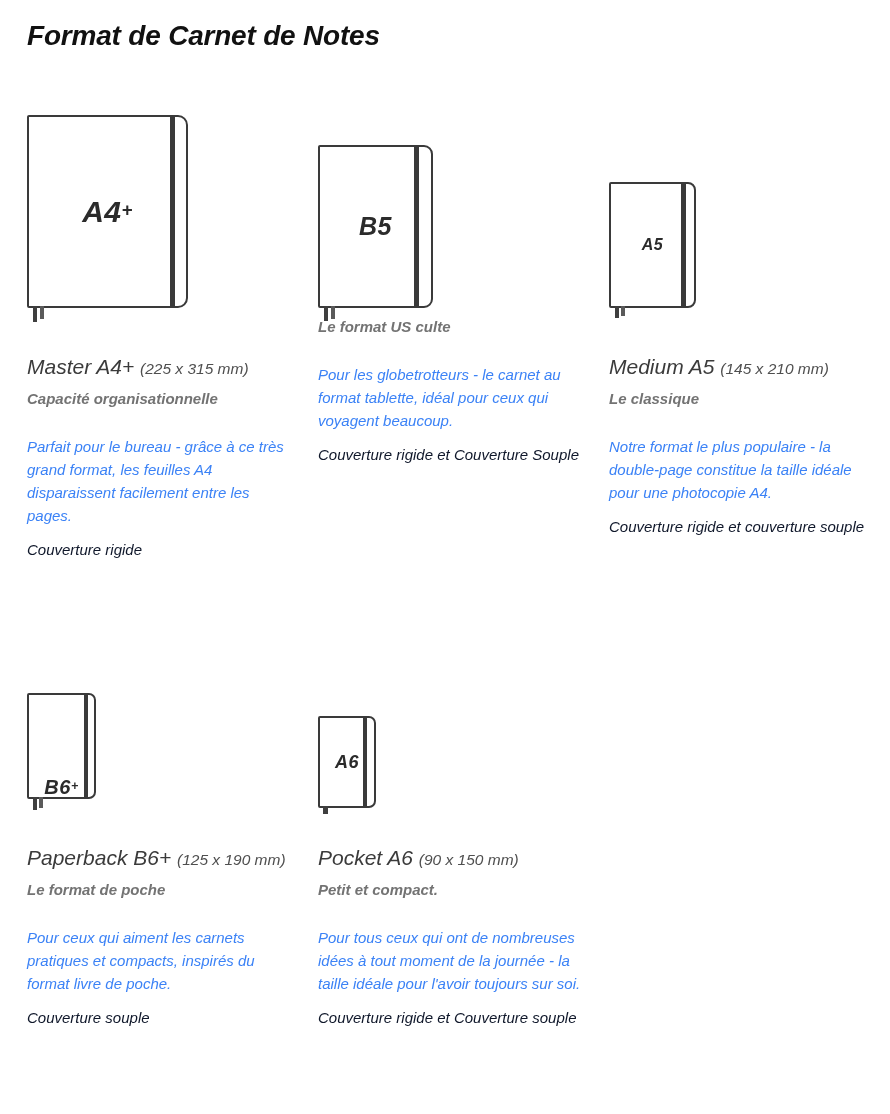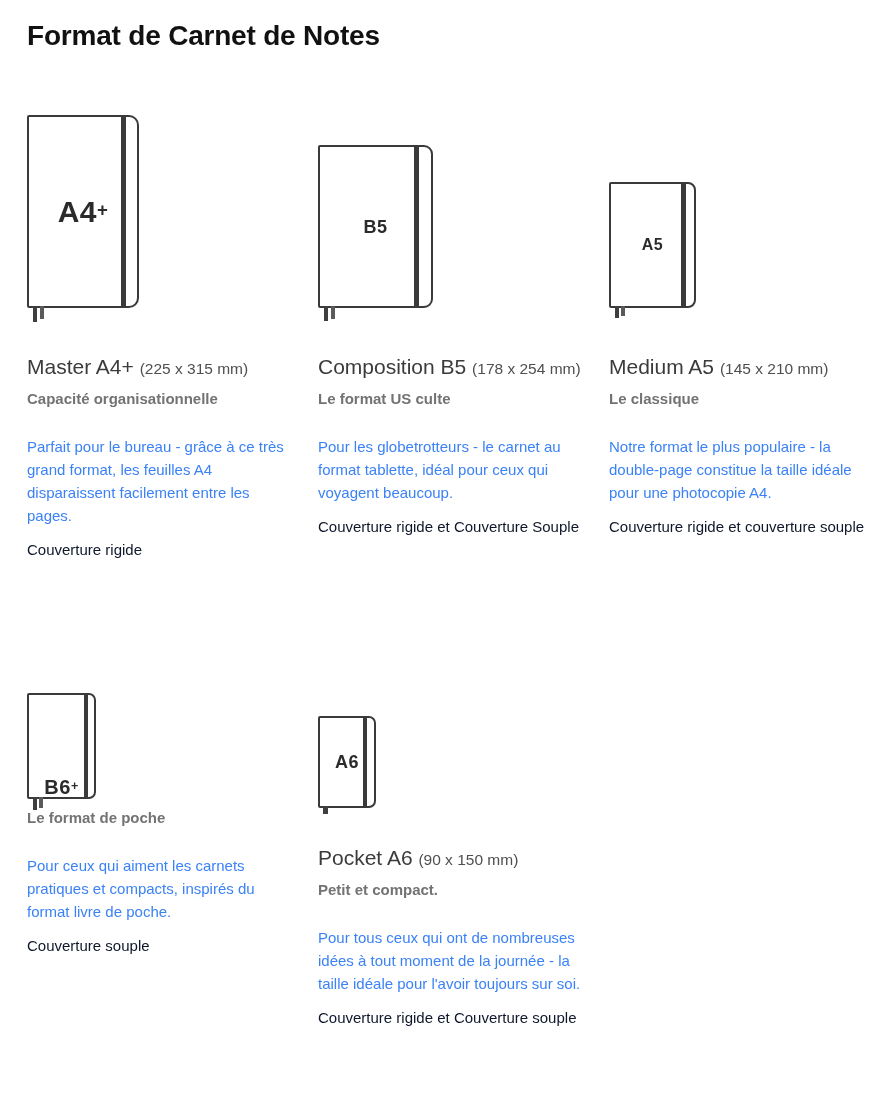--- a/index.html
+++ b/index.html
@@ -3,21 +3,21 @@
 <meta charset="utf-8">
 <style>
   * { box-sizing: border-box; }
   html, body { margin: 0; padding: 0; }
   body {
     width: 890px;
     background: #ffffff;
     font-family: "Liberation Sans", sans-serif;
     color: #4f4f4f;
   }
-  .wrap { padding: 20px 22px 20px 27px; }
+  .wrap { padding: 20px 22px 20px 27px; font-style: italic; }
 
   h1.page-heading {
     margin: 0;
     font-size: 28px;
     line-height: 32px;
     font-weight: 700;
     color: #111111;
     letter-spacing: -0.2px;
   }
 
@@ -35,29 +35,29 @@
 
   .nb {
     position: relative;
     border: 2px solid #3a3a3a;
     background: #ffffff;
     border-radius: 2px 10px 10px 2px;
     display: flex;
     align-items: center;
     justify-content: center;
   }
-  .nb-a4plus { width: 112px; height: 193px; }
+  .nb-a4plus { width: 161px; height: 193px; }
   .nb-b5     { width: 115px; height: 163px; border-radius: 2px 9px 9px 2px; }
   .nb-a5     { width: 87px;  height: 126px; border-radius: 2px 8px 8px 2px; }
   .nb-b6plus { width: 69px;  height: 106px; border-radius: 2px 7px 7px 2px; align-items: flex-end; }
   .nb-a6     { width: 58px;  height: 92px;  border-radius: 2px 7px 7px 2px; transform: translateY(9px); }
 
   .nb-label { font-weight: 700; color: #2b2b2b; letter-spacing: 0.5px; line-height: 1; }
   .nb-a4plus .nb-label { font-size: 30px; }
-  .nb-b5     .nb-label { font-size: 18px; }
+  .nb-b5     .nb-label { font-size: 25px; }
   .nb-a5     .nb-label { font-size: 16px; }
   .nb-b6plus .nb-label { font-size: 20px; }
   .nb-a6     .nb-label { font-size: 18px; }
   .nb-plus { font-size: 0.62em; vertical-align: 0.3em; }
 
   .nb-band { position: absolute; top: 0; bottom: 0; width: 5px; background: #3a3a3a; }
   .nb-a4plus .nb-band { right: 11px; }
   .nb-b5     .nb-band { right: 12px; }
   .nb-a5     .nb-band { right: 8px; }
   .nb-b6plus .nb-band { right: 6px; width: 4px; }
@@ -121,21 +121,20 @@
 
     <article class="card">
       <div class="illo illo-row1">
         <div class="nb nb-b5">
           <span class="nb-label"><span>B5</span><span class="nb-plus"></span></span>
           <span class="nb-band"></span>
           <span class="nb-ribbon nb-ribbon-1"></span>
           <span class="nb-ribbon nb-ribbon-2"></span>
         </div>
       </div>
-      <h2 class="card-title"><span>Composition B5</span> <span class="dim">(178 x 254 mm)</span></h2>
       <h3 class="card-tagline">Le format US culte</h3>
       <p class="card-desc">Pour les globetrotteurs - le carnet au format tablette, idéal pour ceux qui voyagent beaucoup.</p>
       <p class="card-cover">Couverture rigide et Couverture Souple</p>
     </article>
 
     <article class="card">
       <div class="illo illo-row1">
         <div class="nb nb-a5">
           <span class="nb-label"><span>A5</span><span class="nb-plus"></span></span>
           <span class="nb-band"></span>
@@ -151,20 +150,21 @@
 
     <article class="card">
       <div class="illo illo-row2">
         <div class="nb nb-b6plus">
           <span class="nb-label"><span>B6</span><span class="nb-plus">+</span></span>
           <span class="nb-band"></span>
           <span class="nb-ribbon nb-ribbon-1"></span>
           <span class="nb-ribbon nb-ribbon-2"></span>
         </div>
       </div>
+      <h2 class="card-title"><span>Paperback B6+</span> <span class="dim">(125 x 190 mm)</span></h2>
       <h3 class="card-tagline">Le format de poche</h3>
       <p class="card-desc">Pour ceux qui aiment les carnets pratiques et compacts, inspirés du format livre de poche.</p>
       <p class="card-cover">Couverture souple</p>
     </article>
 
     <article class="card">
       <div class="illo illo-row2">
         <div class="nb nb-a6">
           <span class="nb-label"><span>A6</span><span class="nb-plus"></span></span>
           <span class="nb-band"></span>

